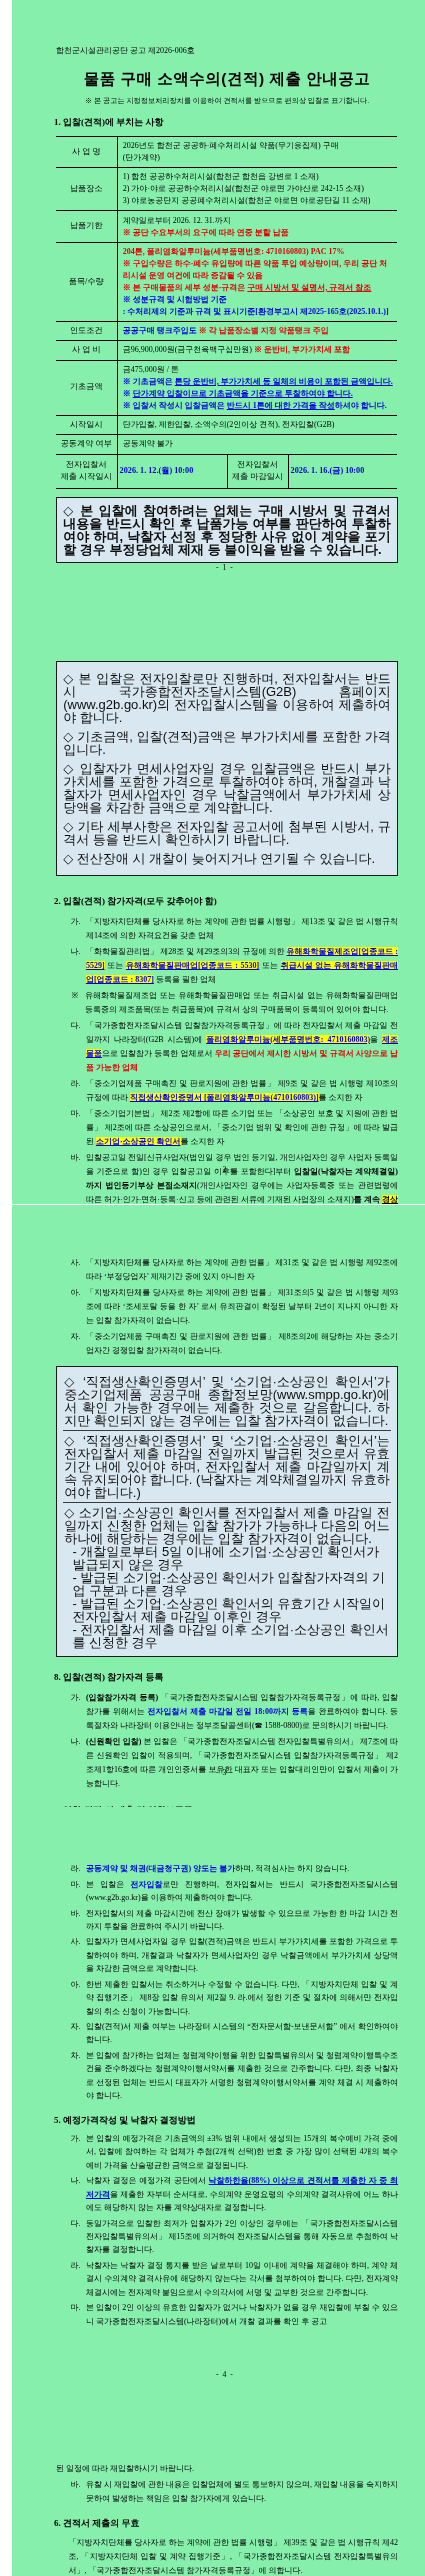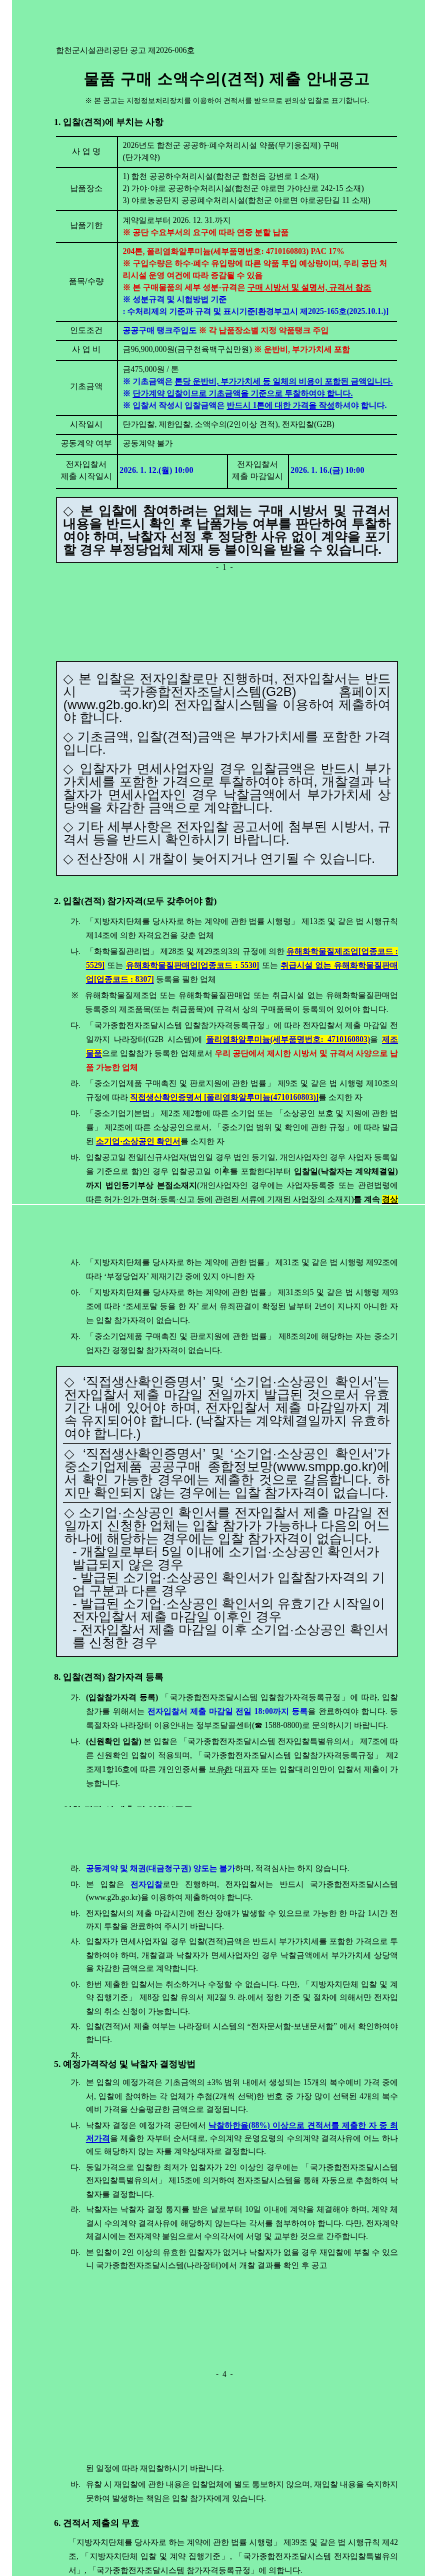--- a/index.html
+++ b/index.html
@@ -44,21 +44,21 @@
   .ibox3 .cell{border-bottom:0.5px solid #3a3a3a;padding:3.1px 1px;line-height:13px;text-align:justify;}
   .ibox3 .cell.last{border-bottom:none;}
   .ibox3 .sub{line-height:13px;padding-left:8.2px;text-align:left;}
 
   
   .li{position:relative;margin:2.1px 0 2.1px 14.4px;padding-left:15.5px;font-size:8px;
       line-height:14px;text-align:justify;}
   .li>.m{position:absolute;left:0;top:0;}
   .li.note{margin-left:15.5px;padding-left:13.4px;}
   .para{margin:2.1px 0 2.1px 12.4px;font-size:8px;line-height:14px;text-align:justify;}
-  .cont{margin-left:30px;font-size:8px;line-height:14px;text-align:justify;}
+  .cont{font-size:8px;line-height:14px;text-align:justify;}
   #p3 .first{padding-top:49px;}
   #p2 .sec{margin-top:18.5px;}
   #p4 .li{line-height:13.4px;}
   #p4 .first{padding-top:53px;}
   #p5 .first{padding-top:53px;}
   #p4 .sec,#p5 .sec{margin-top:11.3px;margin-bottom:5.2px;}
 
   
   .blue{color:#0000dd;font-weight:bold;}
   .red{color:#e00000;font-weight:bold;}
@@ -186,22 +186,22 @@
   <div class="pgno">- 2 -</div>
 </section>
 
 <section class="page" id="p3">
   <div class="first"></div>
   <div class="li"><span class="m">사.</span><span class="t"><span>「지방자치단체를 당사자로 하는 계약에 관한 법률」 제31조 및 같은 법 시행령 제92조에 따라 ‘부정당업자’ 제재기간 중에 있지 아니한 자</span></span></div>
   <div class="li"><span class="m">아.</span><span class="t"><span>「지방자치단체를 당사자로 하는 계약에 관한 법률」 제31조의5 및 같은 법 시행령 제93조에 따라 ‘조세포탈 등을 한 자’ 로서 유죄판결이 확정된 날부터 2년이 지나지 아니한 자는 입찰 참가자격이 없습니다.</span></span></div>
   <div class="li"><span class="m">자.</span><span class="t"><span>「중소기업제품 구매촉진 및 판로지원에 관한 법률」 제8조의2에 해당하는 자는 중소기업자간 경쟁입찰 참가자격이 없습니다.</span></span></div>
 
   <div class="ibox ibox3">
+    <div class="cell"><span>◇ ‘직접생산확인증명서’ 및 ‘소기업·소상공인 확인서’가 중소기업제품 공공구매 종합정보망(www.smpp.go.kr)에서 확인 가능한 경우에는 제출한 것으로 갈음합니다. 하지만 확인되지 않는 경우에는 입찰 참가자격이 없습니다.</span></div>
     <div class="cell"><span>◇ ‘직접생산확인증명서’ 및 ‘소기업·소상공인 확인서’는 전자입찰서 제출 마감일 전일까지 발급된 것으로서 유효기간 내에 있어야 하며, 전자입찰서 제출 마감일까지 계속 유지되어야 합니다. (낙찰자는 계약체결일까지 유효하여야 합니다.)</span></div>
-    <div class="cell"><span>◇ ‘직접생산확인증명서’ 및 ‘소기업·소상공인 확인서’가 중소기업제품 공공구매 종합정보망(www.smpp.go.kr)에서 확인 가능한 경우에는 제출한 것으로 갈음합니다. 하지만 확인되지 않는 경우에는 입찰 참가자격이 없습니다.</span></div>
     <div class="cell last">
       <div><span>◇ 소기업·소상공인 확인서를 전자입찰서 제출 마감일 전일까지 신청한 업체는 입찰 참가가 가능하나 다음의 어느 하나에 해당하는 경우에는 입찰 참가자격이 없습니다.</span></div>
       <div class="sub">- 개찰일로부터 5일 이내에 소기업·소상공인 확인서가 발급되지 않은 경우</div>
       <div class="sub">- 발급된 소기업·소상공인 확인서가 입찰참가자격의 기업 구분과 다른 경우</div>
       <div class="sub">- 발급된 소기업·소상공인 확인서의 유효기간 시작일이 전자입찰서 제출 마감일 이후인 경우</div>
       <div class="sub">- 전자입찰서 제출 마감일 이후 소기업·소상공인 확인서를 신청한 경우</div>
     </div>
   </div>
 
   <div class="sec">8. 입찰(견적) 참가자격 등록</div>
@@ -216,21 +216,21 @@
 </section>
 
 <section class="page" id="p4">
   <div class="first"></div>
   <div class="li"><span class="m">라.</span><span class="t"><span class="blue">공동계약 및 채권(대금청구권) 양도는 불가</span><span>하며, 적격심사는 하지 않습니다.</span></span></div>
   <div class="li"><span class="m">마.</span><span class="t"><span>본 입찰은 </span><span class="blue">전자입찰</span><span>로만 진행하며, 전자입찰서는 반드시 국가종합전자조달시스템(www.g2b.go.kr)을 이용하여 제출하여야 합니다.</span></span></div>
   <div class="li"><span class="m">바.</span><span class="t"><span>전자입찰서의 제출 마감시간에 전산 장애가 발생할 수 있으므로 가능한 한 마감 1시간 전까지 투찰을 완료하여 주시기 바랍니다.</span></span></div>
   <div class="li"><span class="m">사.</span><span class="t"><span>입찰자가 면세사업자일 경우 입찰(견적)금액은 반드시 부가가치세를 포함한 가격으로 투찰하여야 하며, 개찰결과 낙찰자가 면세사업자인 경우 낙찰금액에서 부가가치세 상당액을 차감한 금액으로 계약합니다.</span></span></div>
   <div class="li"><span class="m">아.</span><span class="t"><span>한번 제출한 입찰서는 취소하거나 수정할 수 없습니다. 다만, 「지방자치단체 입찰 및 계약 집행기준」 제8장 입찰 유의서 제2절 9. 라.에서 정한 기준 및 절차에 의해서만 전자입찰의 취소 신청이 가능합니다.</span></span></div>
   <div class="li"><span class="m">자.</span><span class="t"><span>입찰(견적)서 제출 여부는 나라장터 시스템의 “전자문서함-보낸문서함” 에서 확인하여야 합니다.</span></span></div>
-  <div class="li"><span class="m">차.</span></div>
+  <div class="li"><span class="m">차.</span><span class="t"><span>본 입찰에 참가하는 업체는 청렴계약이행을 위한 입찰특별유의서 및 청렴계약이행특수조건을 준수하겠다는 청렴계약이행서약서를 제출한 것으로 간주합니다. 다만, 최종 낙찰자로 선정된 업체는 반드시 대표자가 서명한 청렴계약이행서약서를 계약 체결 시 제출하여야 합니다.</span></span></div>
 
   <div class="sec">5. 예정가격작성 및 낙찰자 결정방법</div>
   <div class="li"><span class="m">가.</span><span class="t"><span>본 입찰의 예정가격은 기초금액의 ±3% 범위 내에서 생성되는 15개의 복수예비 가격 중에서, 입찰에 참여하는 각 업체가 추첨(2개씩 선택)한 번호 중 가장 많이 선택된 4개의 복수예비 가격을 산술평균한 금액으로 결정됩니다.</span></span></div>
   <div class="li"><span class="m">나.</span><span class="t"><span>낙찰자 결정은 예정가격 공단에서 </span><span class="blue u">낙찰하한율(88%) 이상으로 견적서를 제출한 자 중 최저가격</span><span>을 제출한 자부터 순서대로, 수의계약 운영요령의 수의계약 결격사유에 어느 하나에도 해당하지 않는 자를 계약상대자로 결정합니다.</span></span></div>
   <div class="li"><span class="m">다.</span><span class="t"><span>동일가격으로 입찰한 최저가 입찰자가 2인 이상인 경우에는 「국가종합전자조달시스템 전자입찰특별유의서」 제15조에 의거하여 전자조달시스템을 통해 자동으로 추첨하여 낙찰자를 결정합니다.</span></span></div>
   <div class="li"><span class="m">라.</span><span class="t"><span>낙찰자는 낙찰자 결정 통지를 받은 날로부터 10일 이내에 계약을 체결해야 하며, 계약 체결시 수의계약 결격사유에 해당하지 않는다는 각서를 첨부하여야 합니다. 다만, 전자계약 체결시에는 전자계약 붙임으로서 수의각서에 서명 및 교부한 것으로 간주합니다.</span></span></div>
   <div class="li"><span class="m">마.</span><span class="t"><span>본 입찰이 2인 이상의 유효한 입찰자가 없거나 낙찰자가 없을 경우 재입찰에 부칠 수 있으니 국가종합전자조달시스템(나라장터)에서 개찰 결과를 확인 후 공고</span></span></div>
   <div class="pgno">- 4 -</div>
 </section>
 

